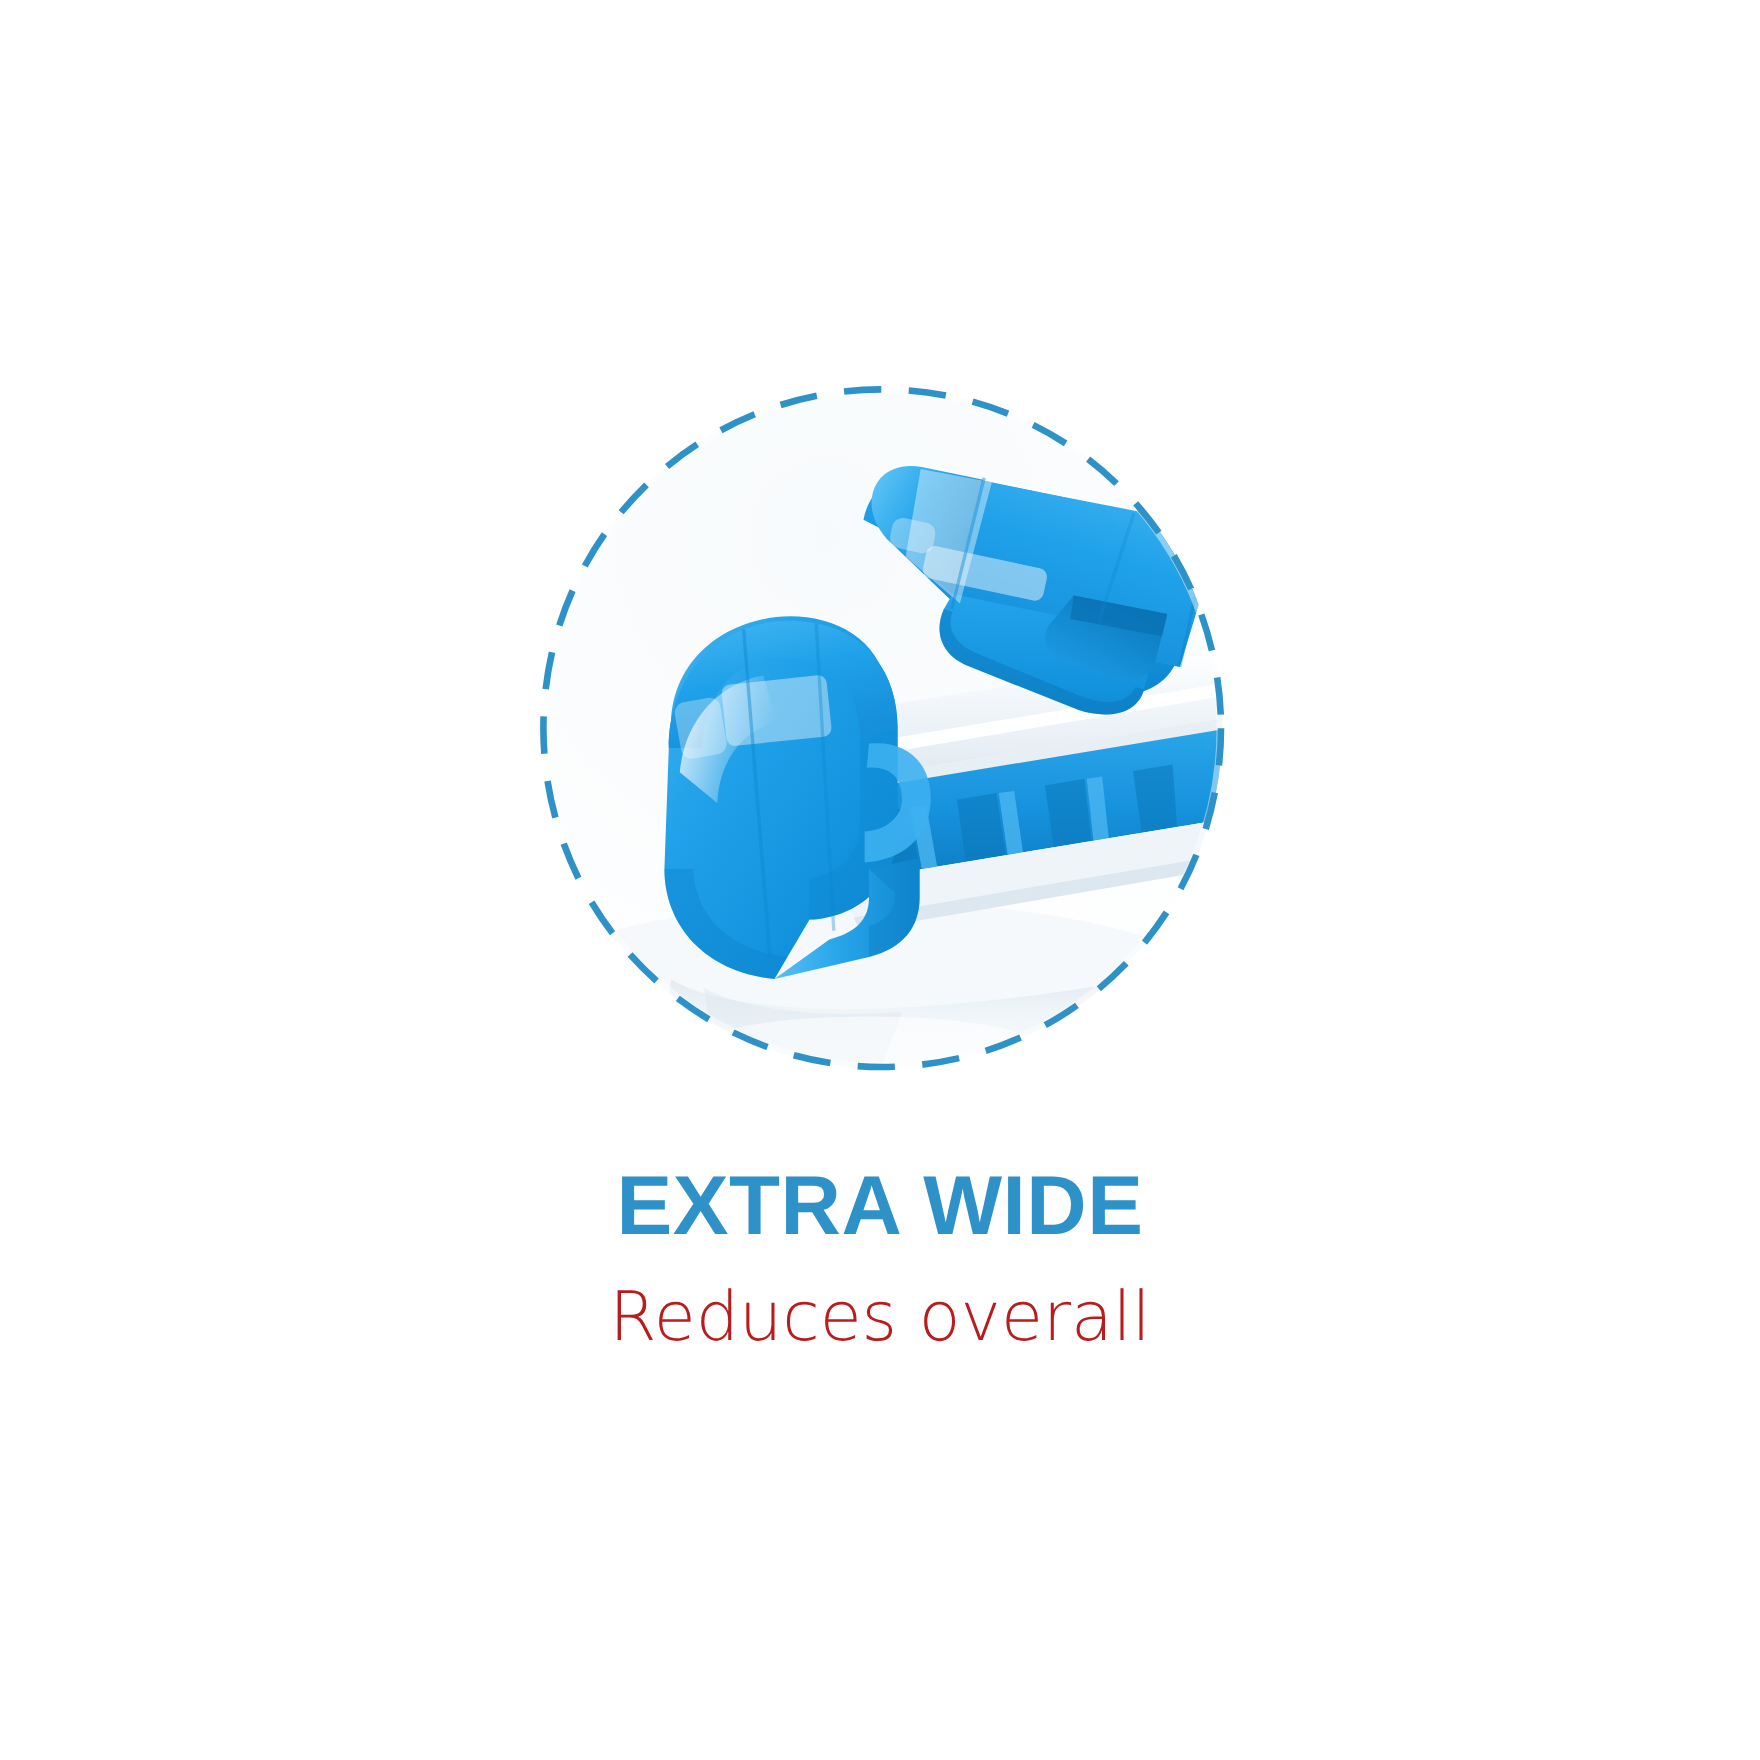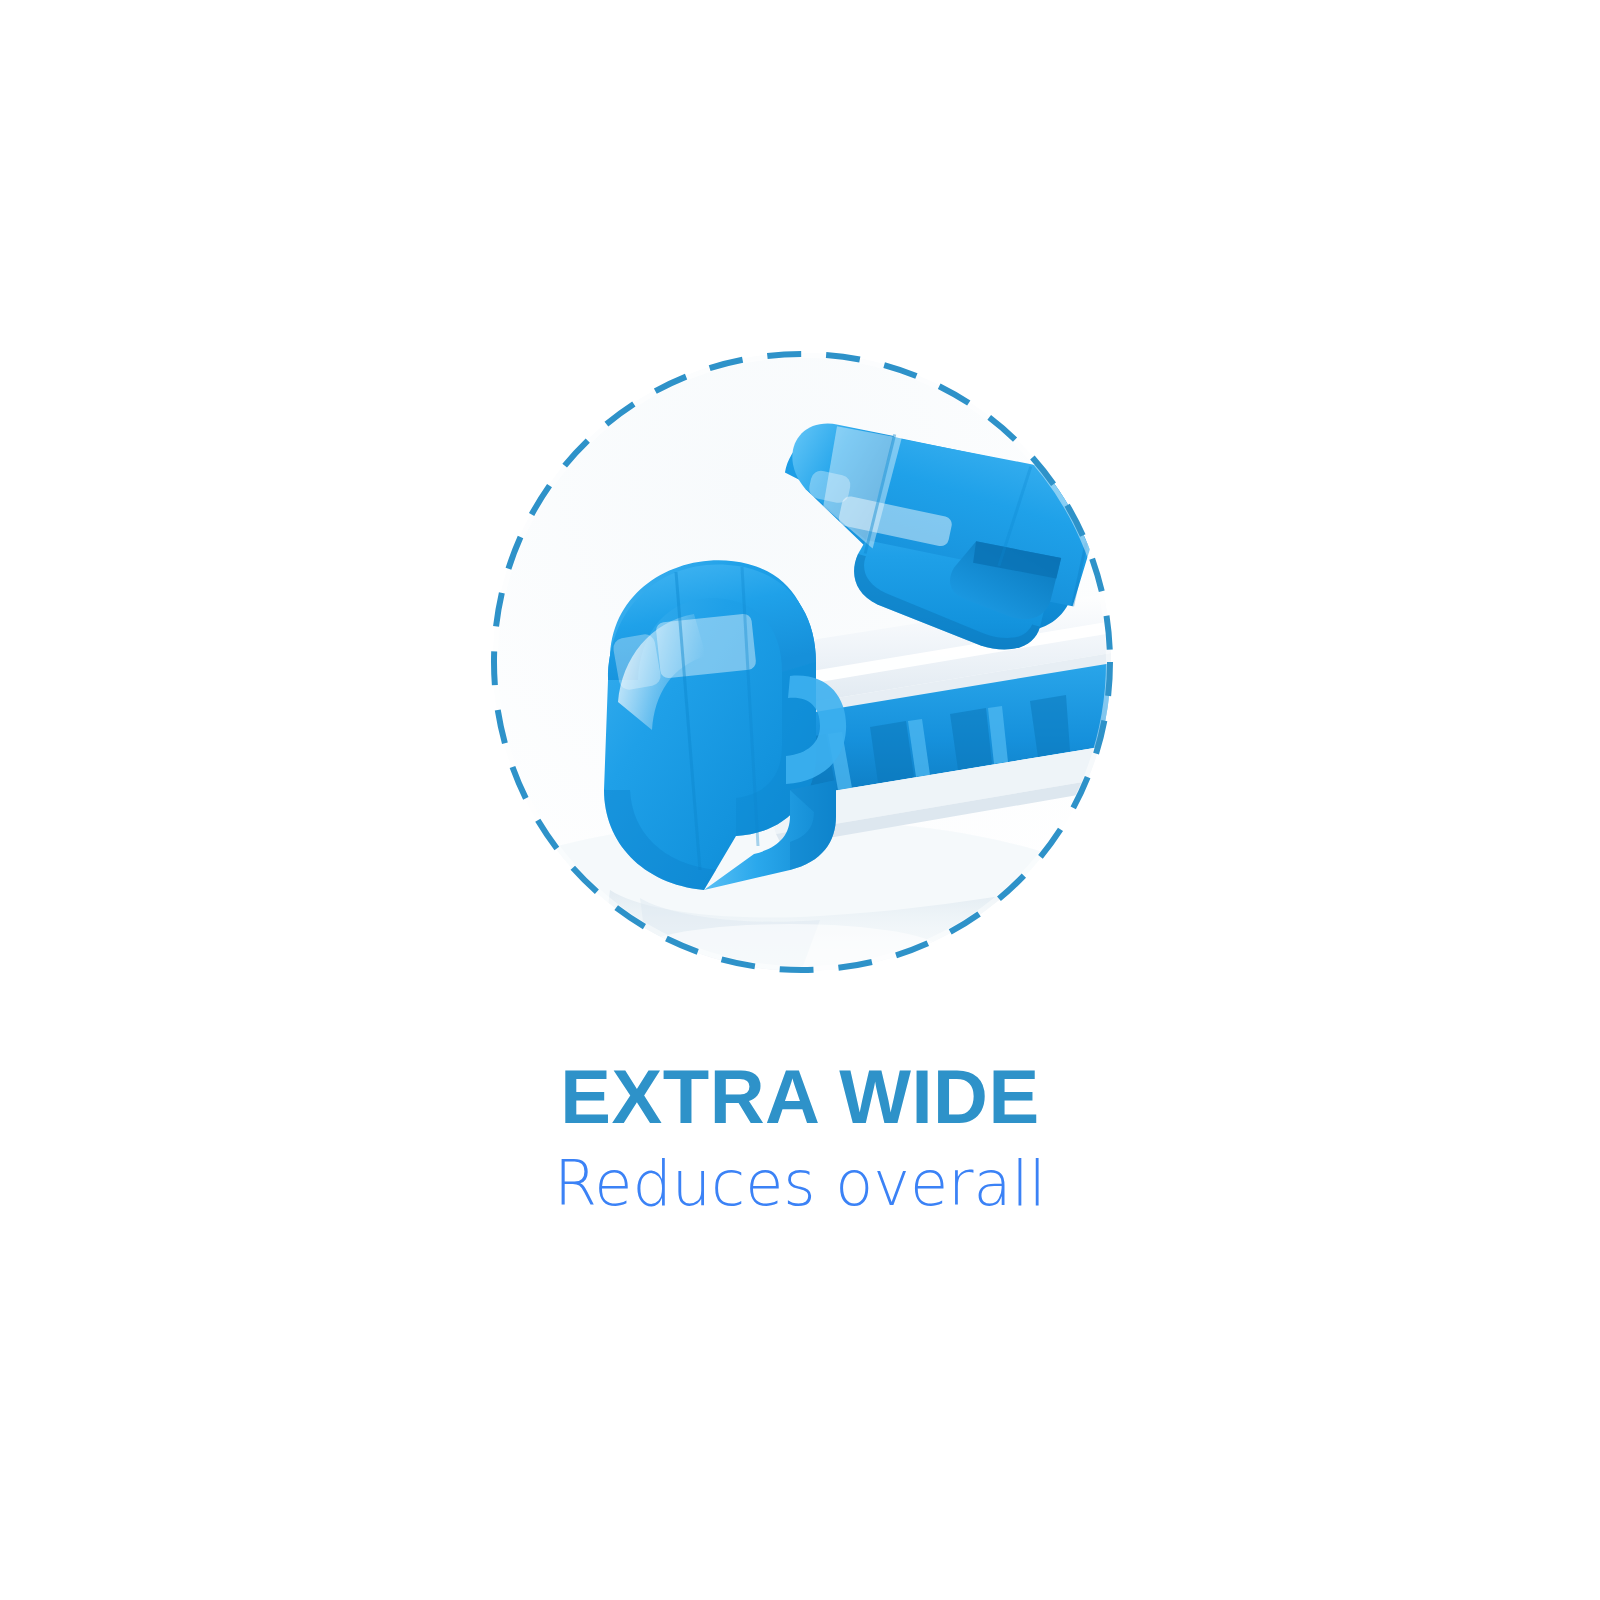--- a/index.html
+++ b/index.html
@@ -53,22 +53,22 @@
     letter-spacing: 0.5px;
     color: #2e92c9;
     margin: 0;
     white-space: nowrap;
   }
   .caption-sub {
     font-family: "DejaVu Sans", sans-serif;
     font-weight: 300;
     font-size: 62px;
     line-height: 74px;
-    color: #3b82f6;
-    margin: 8px 0 0 0;
+    color: #b91c1c;
+    margin: 21px 0 0 0;
   }
   .caption-sub .ln {
     display: block;
   }
 </style>
 </head>
 <body>
 
 <div id="page">
 

